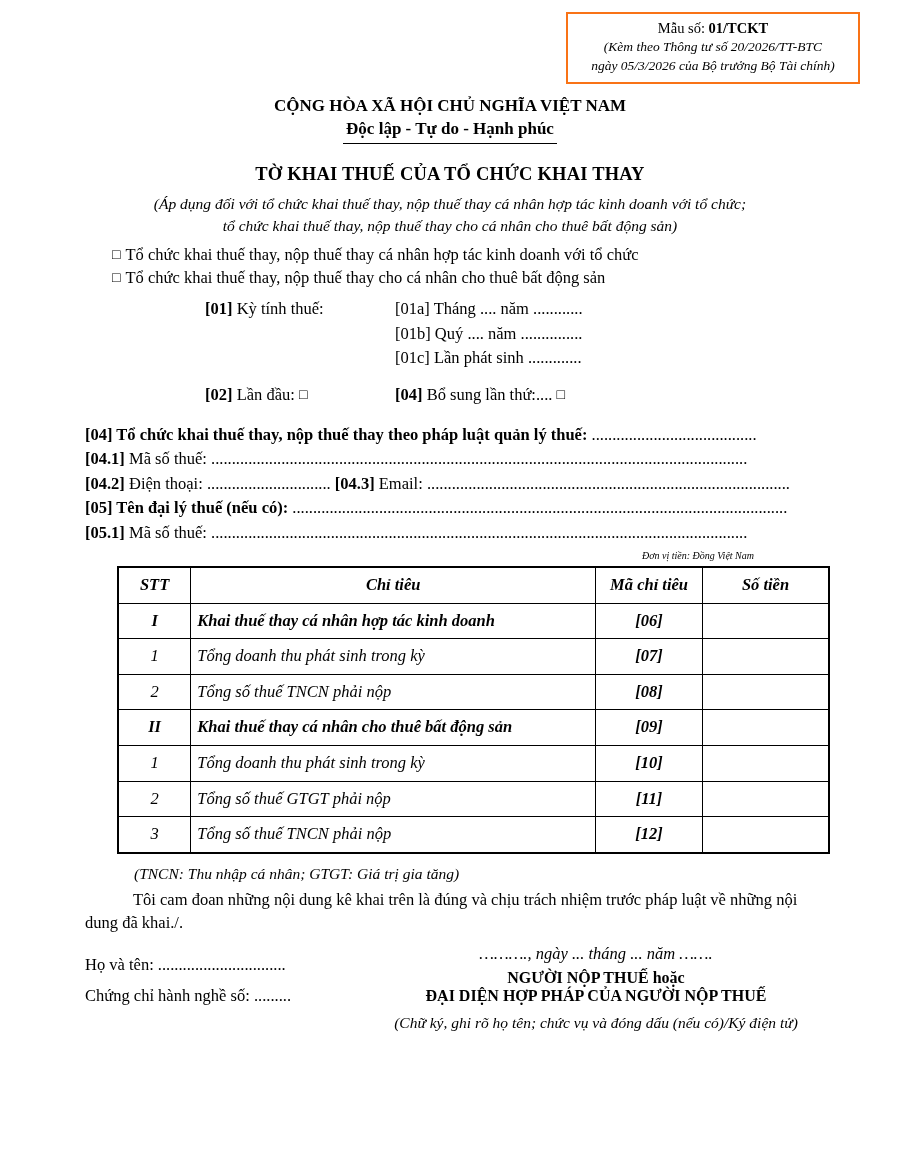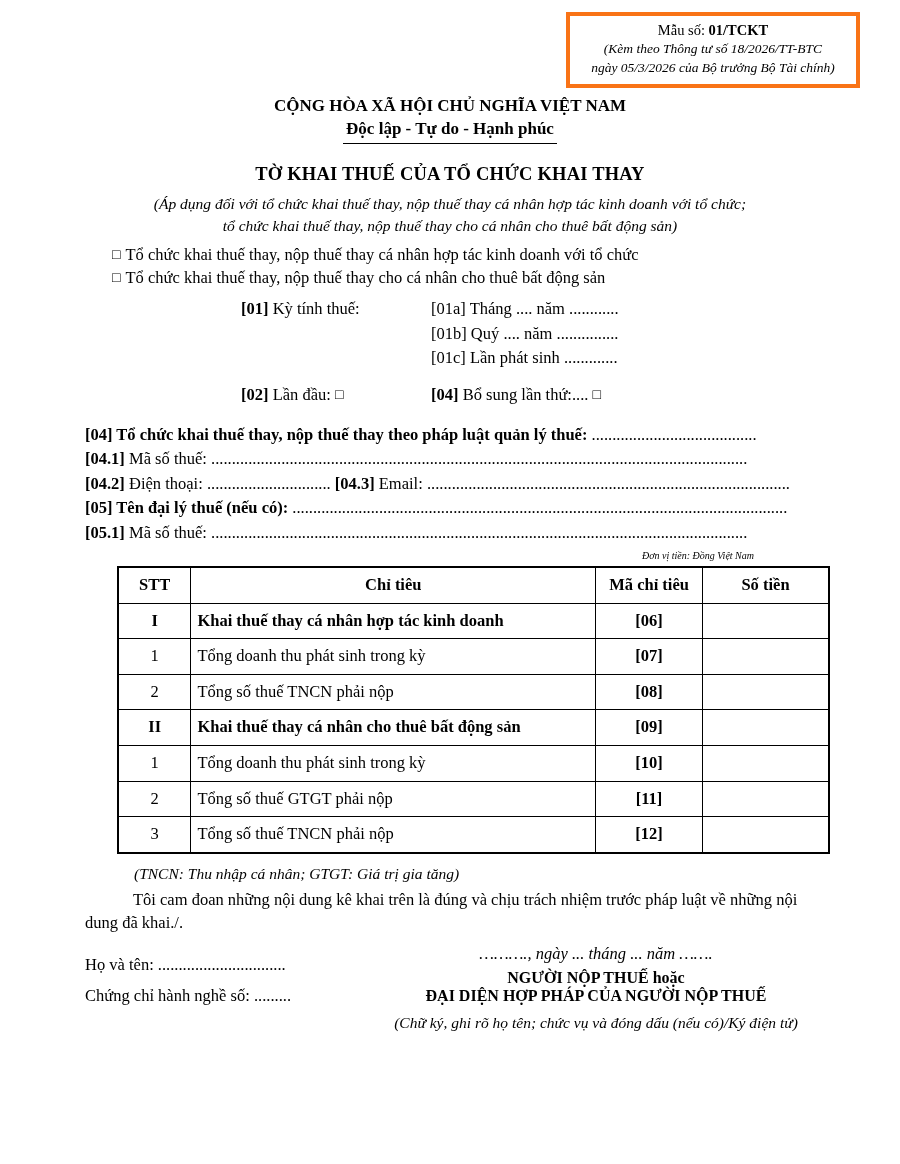--- a/index.html
+++ b/index.html
@@ -8,53 +8,53 @@
     width:900px;height:1164px;
     background:#ffffff;color:#000;
     font-family:"Liberation Serif","DejaVu Serif",serif;
     font-size:16.5px;
     overflow:hidden;
     box-sizing:border-box;
   }
   
   .stamp-box{
     position:absolute;top:12px;right:40px;width:294px;
-    border:4px solid #f97316;text-align:center;
+    border:2px solid #f97316;text-align:center;
     padding:4px 4px 6px;box-sizing:border-box;
     font-size:13.5px;line-height:1.4;
   }
   .stamp-line1{font-size:14.5px;}
   .stamp-line1 b{font-weight:bold;}
   .stamp-italic{font-style:italic;font-size:13.5px;}
   
   .header{padding-top:96px;text-align:center;}
   .national-title{font-weight:bold;font-size:17px;}
   .motto{font-weight:bold;font-size:17px;margin-top:3px;}
   .motto-underline{width:214px;border-bottom:1.6px solid #000;margin:4px auto 0;height:0;}
   .form-title{font-weight:bold;font-size:18.5px;margin-top:20px;letter-spacing:.2px;}
   .scope{font-style:italic;font-size:15.5px;margin-top:8px;line-height:1.45;}
   
   .option-lines{margin:7px 0 0 112px;}
   .option-line{margin-top:3px;font-size:16.5px;}
   .cbx{display:inline-block;font-size:14px;vertical-align:1px;margin-right:5px;}
   
   .period{margin-top:9px;line-height:1.5;}
-  .period-row{white-space:nowrap;padding-left:36px;}
+  .period-row{white-space:nowrap;}
   .p-col-a{display:inline-block;margin-left:205px;width:190px;}
   .p-col-b{display:inline-block;}
   .period-row2{margin-top:12px;}
   .bold{font-weight:bold;}
   
   .info{margin:15px 0 0 85px;width:706px;line-height:1.48;}
   .fill-line{white-space:nowrap;overflow:hidden;width:100%;}
   
   .currency-note{text-align:right;margin-right:146px;font-style:italic;font-size:10px;margin-top:5px;}
   
   .tbl{border-collapse:collapse;margin:5px 0 0 117px;width:713px;font-size:16.5px;border:2px solid #000;}
-  .tbl th,.tbl td{border:1px solid #000;padding:7px 6px;line-height:1.25;vertical-align:middle;}
+  .tbl th,.tbl td{border:1px solid #000;padding:7px 6px;line-height:1.25;vertical-align:middle;font-style:italic;}
   .tbl th{font-weight:bold;text-align:center;}
   .col-stt{width:62px;text-align:center;}
   .col-label{width:424px;text-align:left;padding-left:12px;}
   .col-code{width:100px;text-align:center;font-weight:bold;}
   .col-amount{width:121px;}
   .section-row .col-stt,.section-row .col-label{font-weight:bold;}
   
   .abbrev-note{margin:11px 0 0 134px;font-style:italic;font-size:15.5px;}
   .declaration{margin:5px 70px 0 85px;text-indent:48px;line-height:1.42;}
   .signatures{display:flex;margin-top:9px;}
@@ -67,21 +67,21 @@
   .sig-title2{font-weight:bold;font-size:16px;}
   .sig-note{font-style:italic;font-size:15.5px;margin-top:9px;white-space:nowrap;}
 </style>
 </head>
 <body>
 
 <div class="page">
 
   <div class="stamp-box">
     <div class="stamp-line1"><span>Mẫu số: </span><b>01/TCKT</b></div>
-    <div class="stamp-italic">(Kèm theo Thông tư số 18/2026/TT-BTC</div>
+    <div class="stamp-italic">(Kèm theo Thông tư số 20/2026/TT-BTC</div>
     <div class="stamp-italic">ngày 05/3/2026 của Bộ trưởng Bộ Tài chính)</div>
   </div>
 
   <div class="header">
     <div class="national-title">CỘNG HÒA XÃ HỘI CHỦ NGHĨA VIỆT NAM</div>
     <div class="motto">Độc lập - Tự do - Hạnh phúc</div>
     <div class="motto-underline"></div>
     <div class="form-title">TỜ KHAI THUẾ CỦA TỔ CHỨC KHAI THAY</div>
     <div class="scope">
       <div>(Áp dụng đối với tổ chức khai thuế thay, nộp thuế thay cá nhân hợp tác kinh doanh với tổ chức;</div>

